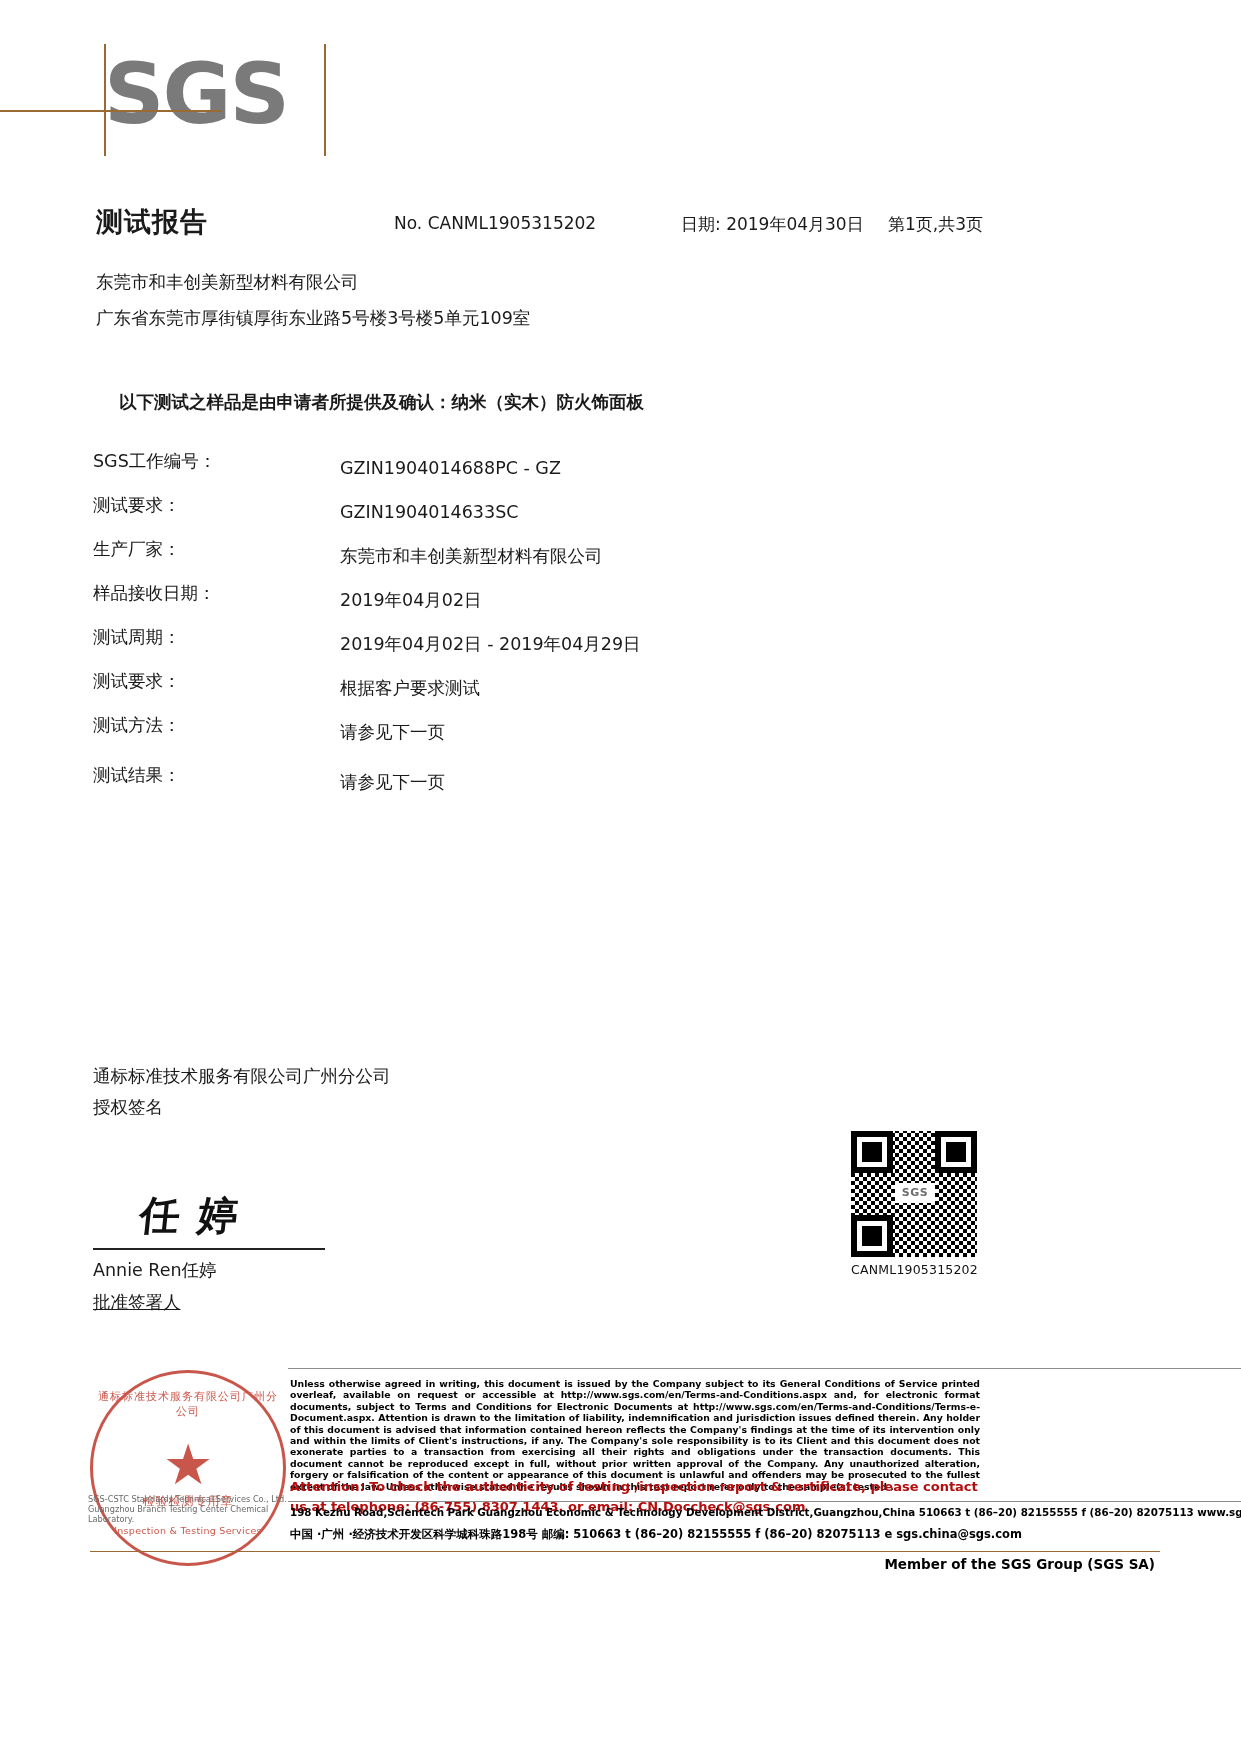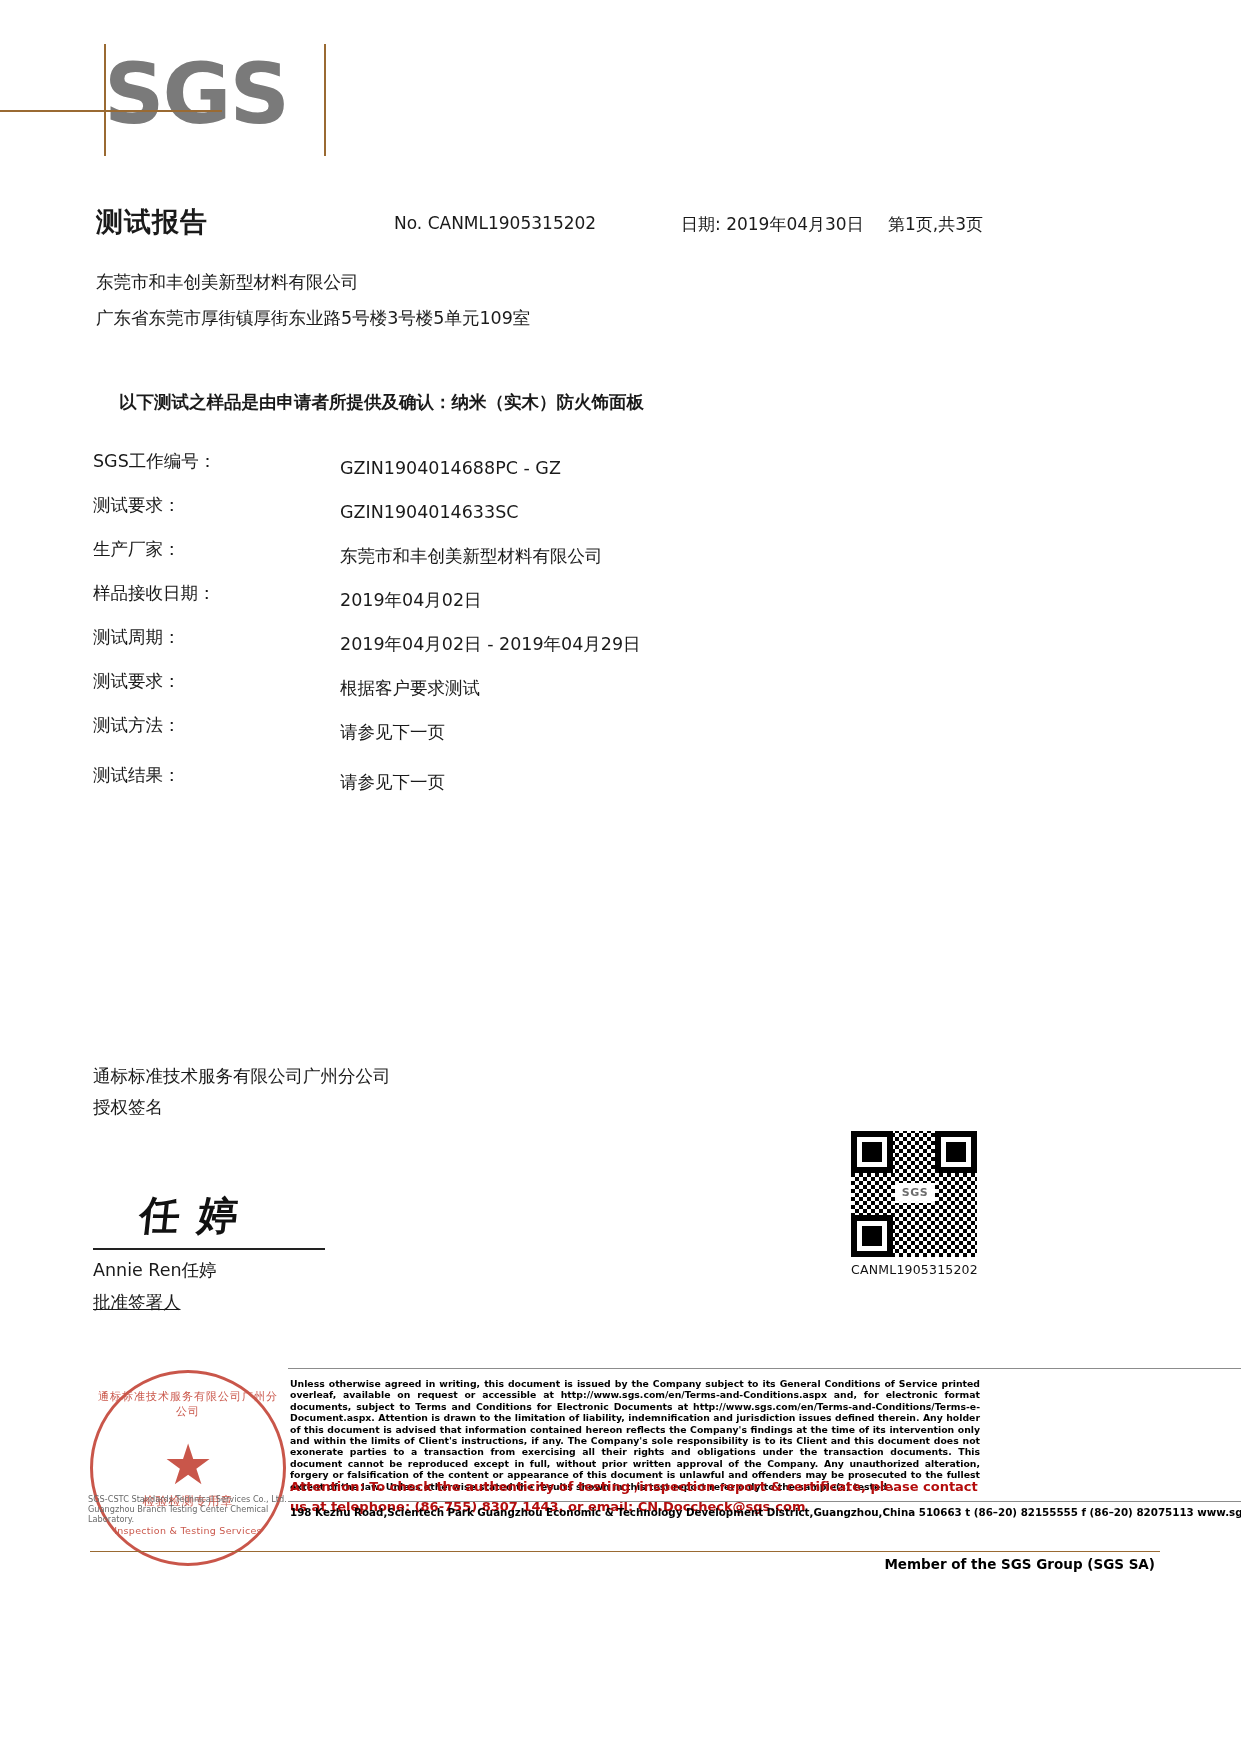--- a/index.html
+++ b/index.html
@@ -451,16 +451,17 @@
     <div class="stamp-mid">检验检测专用章</div>
     <div class="stamp-mid2">Inspection &amp; Testing Services</div>
   </div>
   <div class="stamp-side">SGS-CSTC Standards Technical Services Co., Ltd. Guangzhou Branch Testing Center Chemical Laboratory.</div>
 
   <div class="footer-rule-top"></div>
   <div class="footer-terms">Unless otherwise agreed in writing, this document is issued by the Company subject to its General Conditions of Service printed overleaf, available on request or accessible at http://www.sgs.com/en/Terms-and-Conditions.aspx and, for electronic format documents, subject to Terms and Conditions for Electronic Documents at http://www.sgs.com/en/Terms-and-Conditions/Terms-e-Document.aspx. Attention is drawn to the limitation of liability, indemnification and jurisdiction issues defined therein. Any holder of this document is advised that information contained hereon reflects the Company's findings at the time of its intervention only and within the limits of Client's instructions, if any. The Company's sole responsibility is to its Client and this document does not exonerate parties to a transaction from exercising all their rights and obligations under the transaction documents. This document cannot be reproduced except in full, without prior written approval of the Company. Any unauthorized alteration, forgery or falsification of the content or appearance of this document is unlawful and offenders may be prosecuted to the fullest extent of the law. Unless otherwise stated the results shown in this test report refer only to the sample(s) tested .</div>
   <div class="footer-attention">Attention: To check the authenticity of testing /inspection report &amp; certificate, please contact us at telephone: (86-755) 8307 1443, or email: CN.Doccheck@sgs.com</div>
   <div class="footer-rule-mid"></div>
   <div class="footer-addr-en">198 Kezhu Road,Scientech Park Guangzhou Economic &amp; Technology Development District,Guangzhou,China  510663    t (86–20) 82155555    f (86–20) 82075113    www.sgs.com.cn</div>
+  <div class="footer-addr-cn">中国 ·广州 ·经济技术开发区科学城科珠路198号                    邮编: 510663    t (86–20) 82155555    f (86–20) 82075113    e  sgs.china@sgs.com</div>
   <div class="footer-rule-bottom"></div>
   <div class="footer-member">Member of the SGS Group (SGS SA)</div>
 
 </div>
 
 </body></html>

